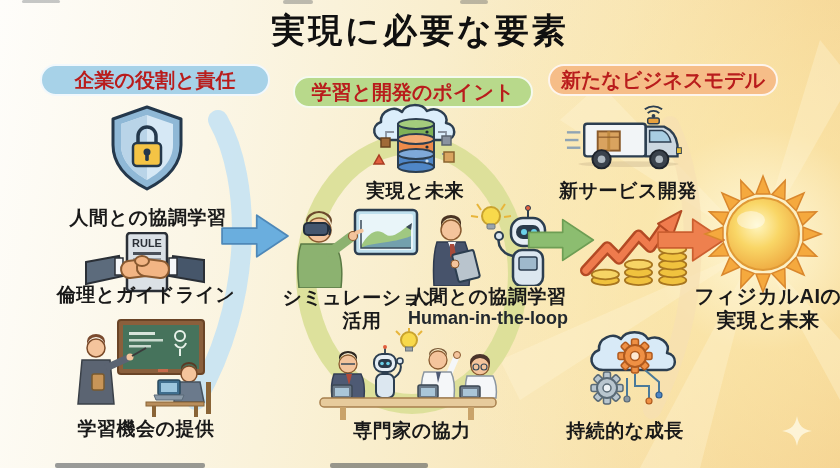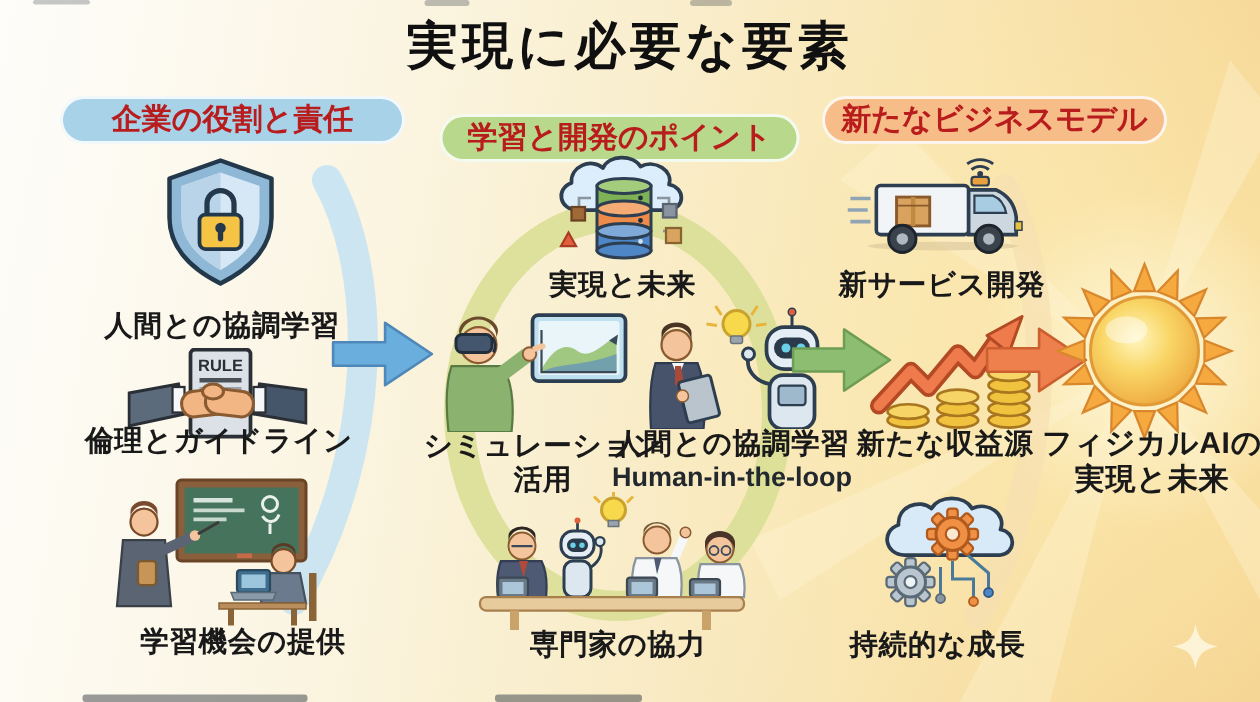--- a/index.html
+++ b/index.html
@@ -108,21 +108,21 @@
     <path d="M109 54 a8 8 0 0 1 16 0 v-4 a8 6 0 0 0 -16 0 Z" fill="#5a3a24"></path>
     <path d="M104 64 h24 l4 20 h-30 Z" fill="#6b7a8c" stroke="#45525e" stroke-width="1.5"></path>
     <rect x="134" y="64" width="5" height="32" fill="#8a6436"></rect>
     <rect x="86" y="62" width="22" height="15" rx="2" fill="#3f6e8e" stroke="#2a4a5e" stroke-width="1.5"></rect>
     <rect x="89" y="65" width="16" height="9" fill="#9cc6de"></rect>
     <polygon points="82,77 112,77 110,82 84,82" fill="#8a9aa8" stroke="#5a6a78" stroke-width="1"></polygon>
     <rect x="74" y="84" width="58" height="4" fill="#b98e5c" stroke="#8a6436" stroke-width="1"></rect>
     <rect x="80" y="88" width="4" height="11" fill="#8a6436"></rect>
     <rect x="122" y="88" width="4" height="11" fill="#8a6436"></rect>
   </svg>
-  <div class="label" style="left:62px;top:418px;width:200px">学習機会の提供</div>
+  <div class="label" style="left:46px;top:418px;width:200px">学習機会の提供</div>
 
   <svg class="abs" style="left:218px;top:210px" width="74" height="52" viewBox="0 0 80 60">
     <polygon points="2,21 42,21 42,6 78,30 42,54 42,39 2,39" fill="#6aaede" stroke="#4e88b8" stroke-width="2" stroke-linejoin="round"></polygon>
   </svg>
 
   <svg class="abs" style="left:360px;top:102px" width="110" height="78" viewBox="0 0 110 78">
     <path d="M25 38 C13 38 10 24 21 20 C20 9 34 3 42 10 C46 1 62 1 67 9 C77 4 89 12 86 21 C97 23 97 37 86 38 Z" fill="#dceefb" stroke="#2c3e50" stroke-width="2.5" stroke-linejoin="round"></path>
     <g stroke="#8a93a0" stroke-width="1.8" fill="none">
       <polyline points="34,30 26,30 26,38"></polyline>
       <polyline points="78,30 86,30 86,36"></polyline>
@@ -274,21 +274,20 @@
       <ellipse cx="93" cy="72" rx="14" ry="5" fill="#f0c23e"></ellipse>
       <ellipse cx="93" cy="64" rx="14" ry="5" fill="#f0c23e"></ellipse>
       <ellipse cx="93" cy="56" rx="14" ry="5" fill="#f0c23e"></ellipse>
       <ellipse cx="93" cy="48" rx="14" ry="5" fill="#f0c23e"></ellipse>
       <ellipse cx="93" cy="40" rx="14" ry="5" fill="#f6d465"></ellipse>
     </g>
     <path d="M4 62 L26 38 L38 50 L58 26 L70 38 L84 18" fill="none" stroke="#b34a24" stroke-width="12" stroke-linejoin="round" stroke-linecap="round"></path>
     <path d="M4 62 L26 38 L38 50 L58 26 L70 38 L84 18" fill="none" stroke="#ef7b4d" stroke-width="7" stroke-linejoin="round" stroke-linecap="round"></path>
     <polygon points="78,14 102,1 93,26" fill="#ef7b4d" stroke="#b34a24" stroke-width="2" stroke-linejoin="round"></polygon>
   </svg>
-  <div class="label" style="left:530px;top:286px;width:200px">新たな収益源</div>
 
   <svg class="abs" style="left:573px;top:326px" width="115" height="92" viewBox="0 0 115 92">
     <path d="M30 44 C17 44 14 28 26 24 C25 12 40 6 48 13 C53 4 70 4 75 13 C86 8 98 17 94 27 C105 29 104 43 94 44 Z" fill="#d8eaf7" stroke="#2c3e50" stroke-width="2.5" stroke-linejoin="round"></path>
     <g stroke="#4a7a9a" stroke-width="2" fill="none">
       <polyline points="62,48 62,60 76,60 76,72"></polyline>
       <polyline points="72,44 86,56 86,66"></polyline>
       <polyline points="54,52 54,70"></polyline>
     </g>
     <circle cx="76" cy="75" r="3" fill="#ef9044" stroke="#b05a1e" stroke-width="1.2"></circle>
     <circle cx="86" cy="69" r="3" fill="#4f86c6" stroke="#2c5a8a" stroke-width="1.2"></circle>

